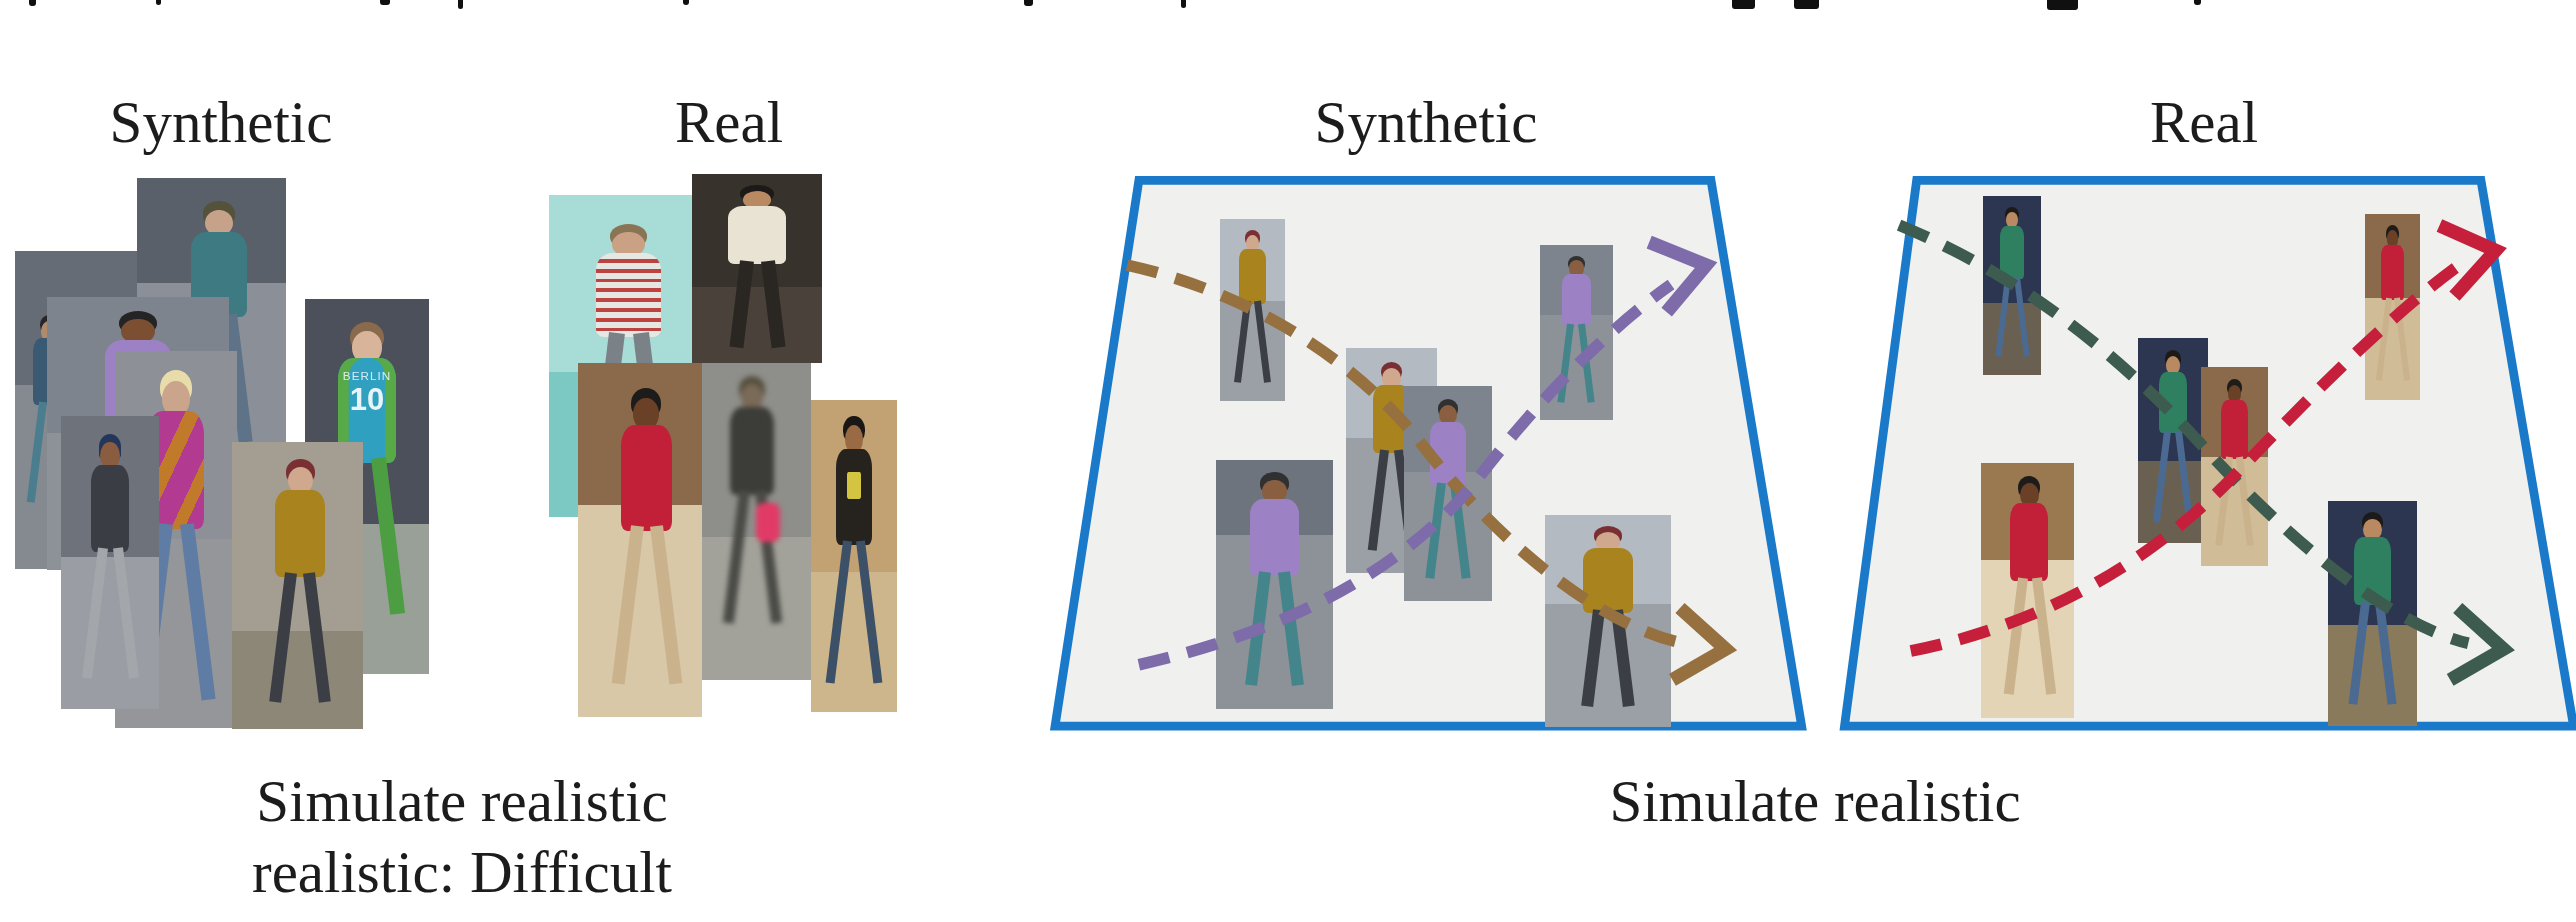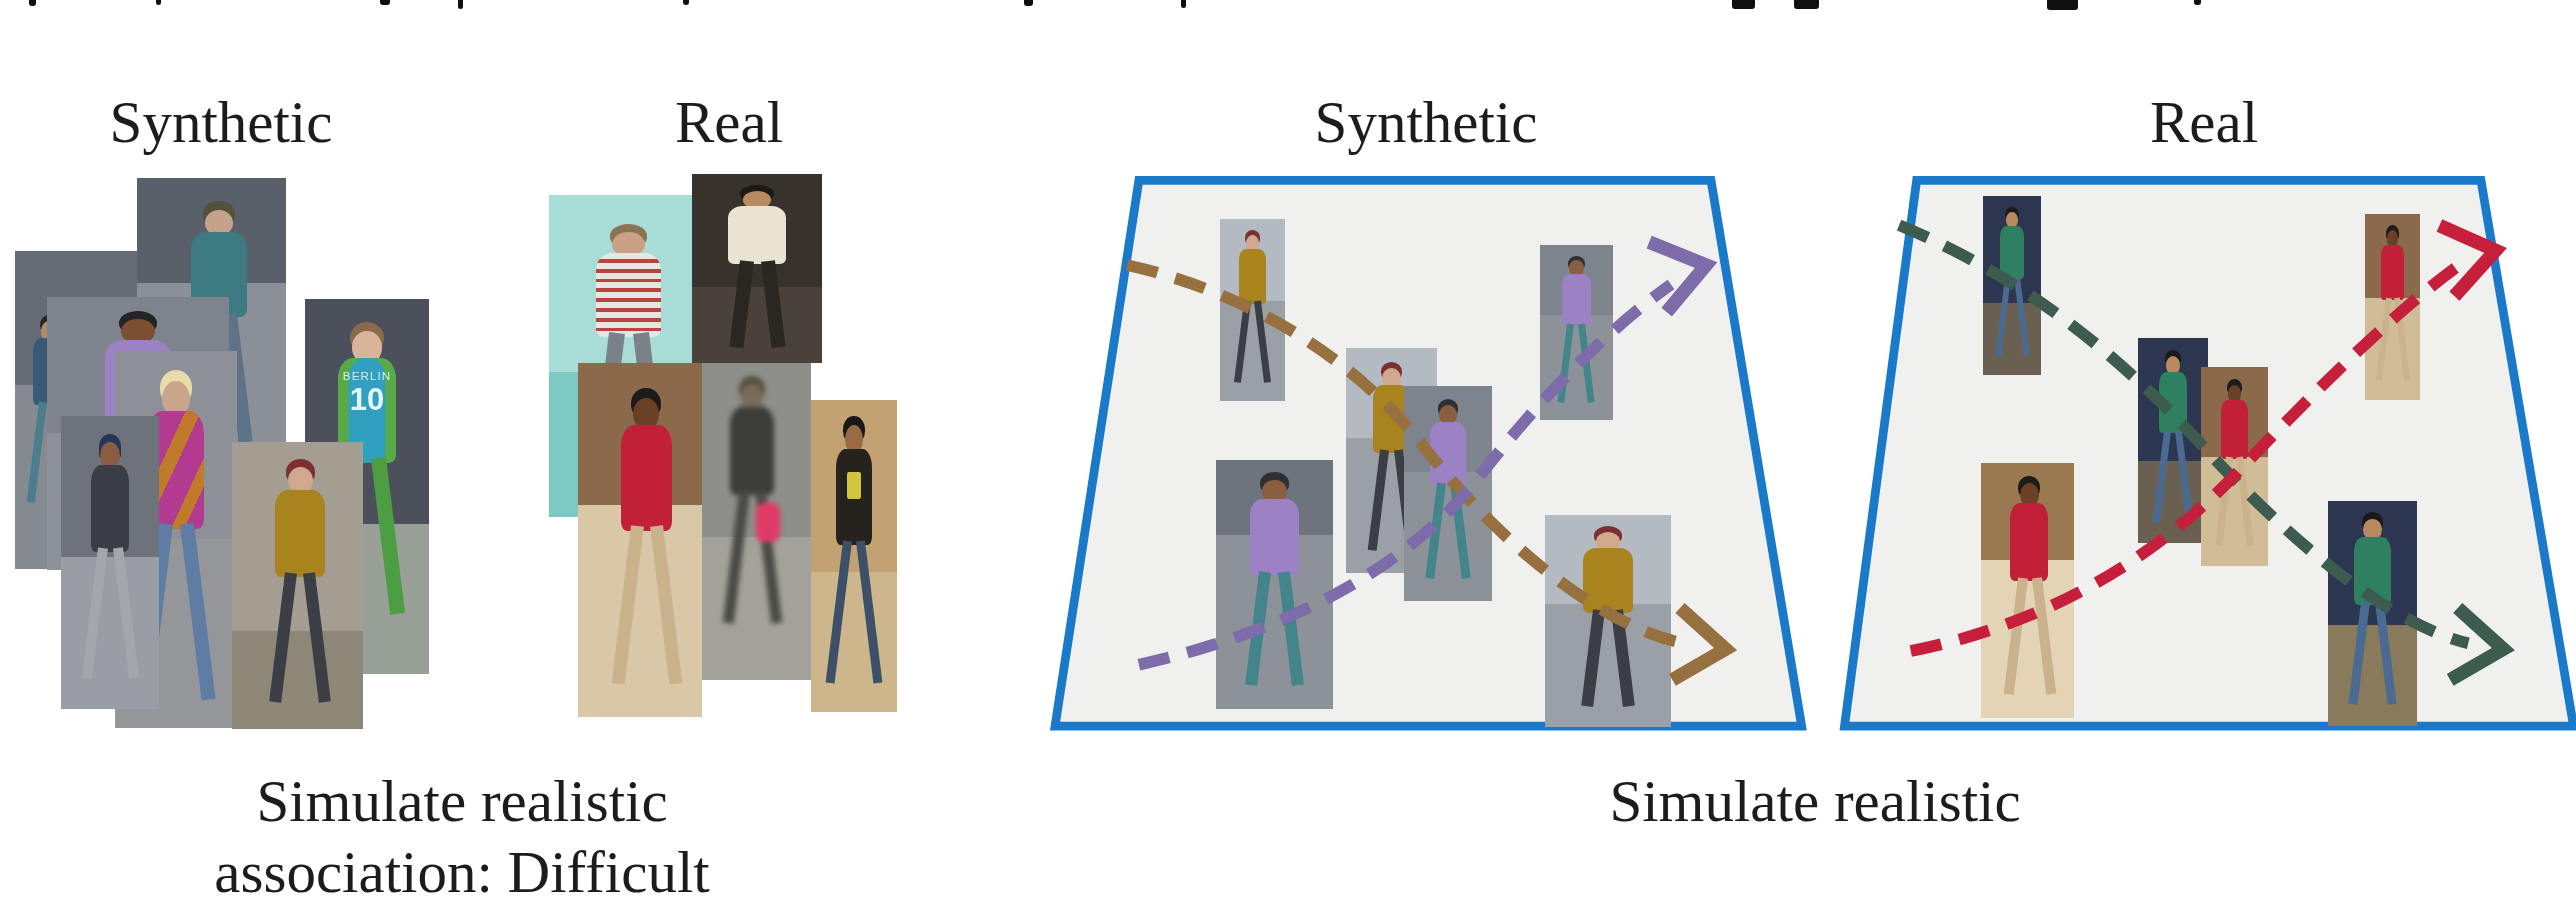--- a/index.html
+++ b/index.html
@@ -303,20 +303,20 @@
       <path d="M 1168 682 C 1320 648 1440 585 1515 492 C 1590 395 1660 330 1714 292" fill="none" stroke="#7e6baa" stroke-width="12" stroke-dasharray="32 19"></path>
       <path d="M 1714.0 314.9 L 1750 272 L 1698.1 251.0" fill="none" stroke="#7e6baa" stroke-width="14" stroke-linecap="square" stroke-linejoin="miter"></path>
       <path d="M 1948 231 C 2072 282 2174 364 2258 456 C 2342 548 2448 640 2532 660" fill="none" stroke="#3d5b4e" stroke-width="12" stroke-dasharray="32 19"></path>
       <path d="M 2519.5 694.0 L 2568 666 L 2526.4 628.5" fill="none" stroke="#3d5b4e" stroke-width="14" stroke-linecap="square" stroke-linejoin="miter"></path>
       <path d="M 1960 668 C 2090 642 2200 582 2290 490 C 2372 404 2460 315 2534 264" fill="none" stroke="#c51f3c" stroke-width="12" stroke-dasharray="32 19"></path>
       <path d="M 2522.5 298.6 L 2560 257 L 2508.8 234.2" fill="none" stroke="#c51f3c" stroke-width="14" stroke-linecap="square" stroke-linejoin="miter"></path>
     </svg>
 
   <div class="caption" style="left:462px">
     <div>Simulate realistic</div>
-    <div>association: Difficult</div>
+    <div>realistic: Difficult</div>
   </div>
   <div class="caption" style="left:1815px">
     <div>Simulate realistic</div>
   </div>
 
 </div>
 
 
 </body></html>

